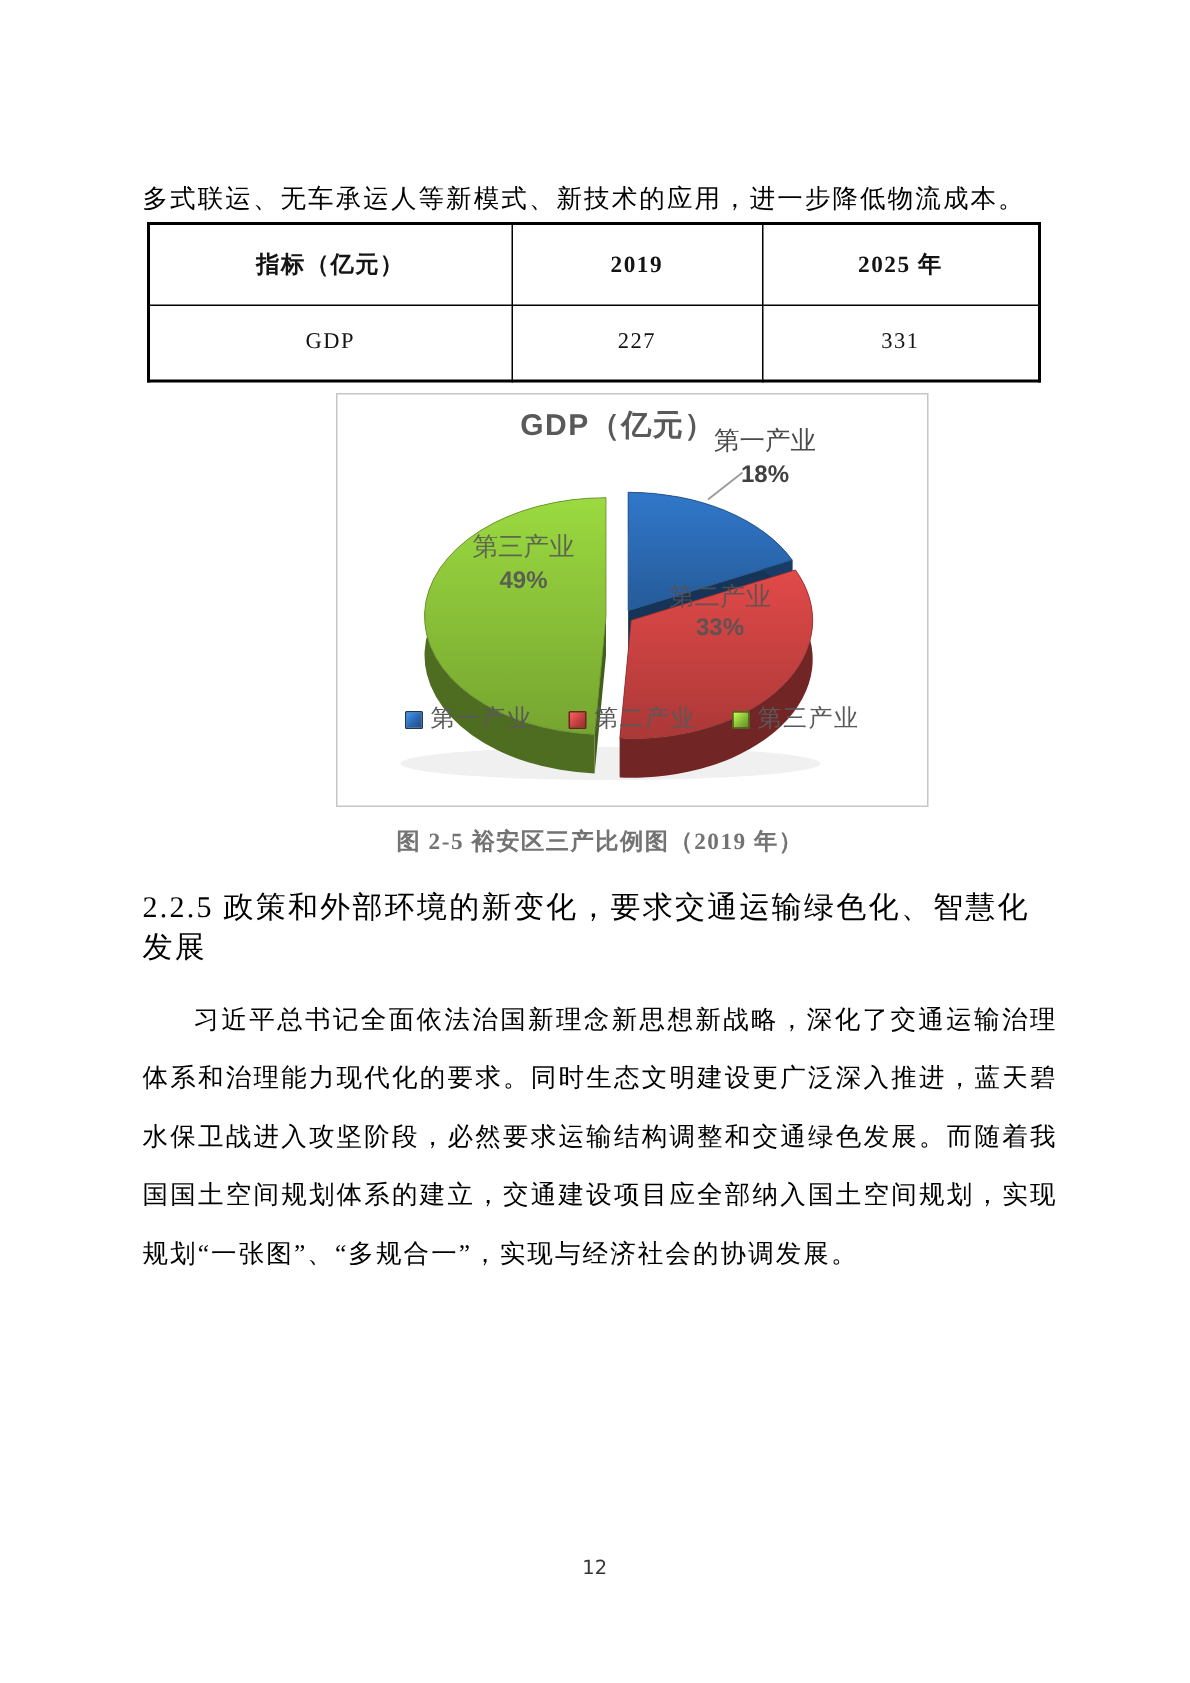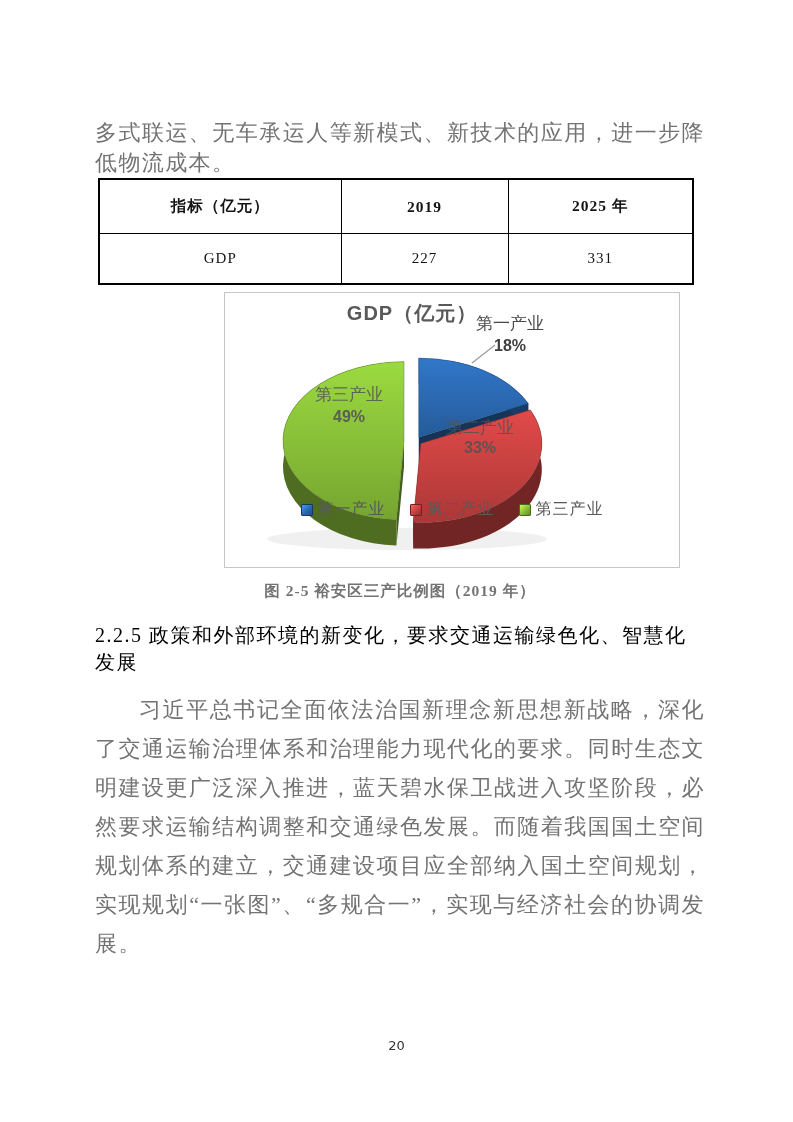--- a/index.html
+++ b/index.html
@@ -1,33 +1,33 @@
 <!DOCTYPE html>
 <html><head>
 <meta charset="utf-8">
 <style>
   html,body{margin:0;padding:0;background:#ffffff;}
   body{width:793px;height:1122px;font-family:"Liberation Serif","DejaVu Serif",serif;color:#141414;}
   .page{position:relative;width:793px;height:1122px;box-sizing:border-box;padding:118px 88px 0 95px;overflow:hidden;background:#fff;}
 
-  .body-text{margin:0;font-size:22px;line-height:39px;text-align:justify;letter-spacing:1.4px;color:#737373;}
+  .body-text{margin:0;font-size:17px;line-height:39px;text-align:justify;letter-spacing:1.4px;color:#000000;}
   .intro{line-height:30px;}
   .indent{text-indent:2em;}
   .p1{margin-top:14px;}
   .p2{margin-top:9px;}
 
   .tbl-caption{margin:16px 0 5px 0;text-align:center;font-weight:bold;font-size:15.5px;letter-spacing:1px;color:#000;}
   table.data-table{border-collapse:collapse;width:594px;margin-left:3px;border:2.5px solid #000;table-layout:fixed;}
   .data-table th,.data-table td{border:1.5px solid #000;text-align:center;vertical-align:middle;font-size:15px;padding:16px;letter-spacing:1px;}
   .data-table th{font-weight:bold;font-size:15.5px;}
   .data-table tr.hdr{height:38px;}
   .data-table tr.r1{height:30px;}
   .data-table tr.r2{height:36px;}
 
-  .chart-box{position:relative;margin:7px 0 0 129px;width:456px;height:276px;border:1px solid #c6c6c6;background:#fff;box-sizing:border-box;}
+  .chart-box{position:relative;margin:7px 0 0 129px;width:395px;height:276px;border:1px solid #c6c6c6;background:#fff;box-sizing:border-box;}
   .chart-box svg{position:absolute;left:0;top:0;}
   .chart-title{font-family:"Liberation Sans","DejaVu Sans",sans-serif;font-size:20px;font-weight:bold;fill:#595959;letter-spacing:1px;}
   .slice-name{font-family:"Liberation Serif","DejaVu Serif",serif;font-size:17px;fill:#545454;fill-opacity:0.85;}
   .slice-name.out{fill:#4a4a4a;fill-opacity:1;}
   .slice-pct{font-family:"Liberation Sans","DejaVu Sans",sans-serif;font-size:16px;font-weight:600;fill:#545454;fill-opacity:0.9;}
   .slice-pct.out{fill:#404040;fill-opacity:1;}
   .legend{position:absolute;left:0;right:0;top:206px;display:flex;justify-content:center;align-items:center;gap:24px;}
   .legend-item{display:flex;align-items:center;gap:5px;font-size:16px;color:#595959;letter-spacing:1px;}
   .legend-swatch{width:12px;height:12px;box-sizing:border-box;border:1px solid rgba(0,0,0,0.35);border-radius:1px;}
 
@@ -118,14 +118,14 @@
         </span>
       </div>
   </div>
 
   <div class="fig-caption">图 2-5 裕安区三产比例图（2019 年）</div>
 
   <h2 class="section-heading">2.2.5 政策和外部环境的新变化，要求交通运输绿色化、智慧化发展</h2>
 
   <p class="body-text indent p1">习近平总书记全面依法治国新理念新思想新战略，深化了交通运输治理体系和治理能力现代化的要求。同时生态文明建设更广泛深入推进，蓝天碧水保卫战进入攻坚阶段，必然要求运输结构调整和交通绿色发展。而随着我国国土空间规划体系的建立，交通建设项目应全部纳入国土空间规划，实现规划“一张图”、“多规合一”，实现与经济社会的协调发展。</p>
 
-  <div class="page-number">20</div>
+  <div class="page-number">12</div>
 </div>
 
 </body></html>

